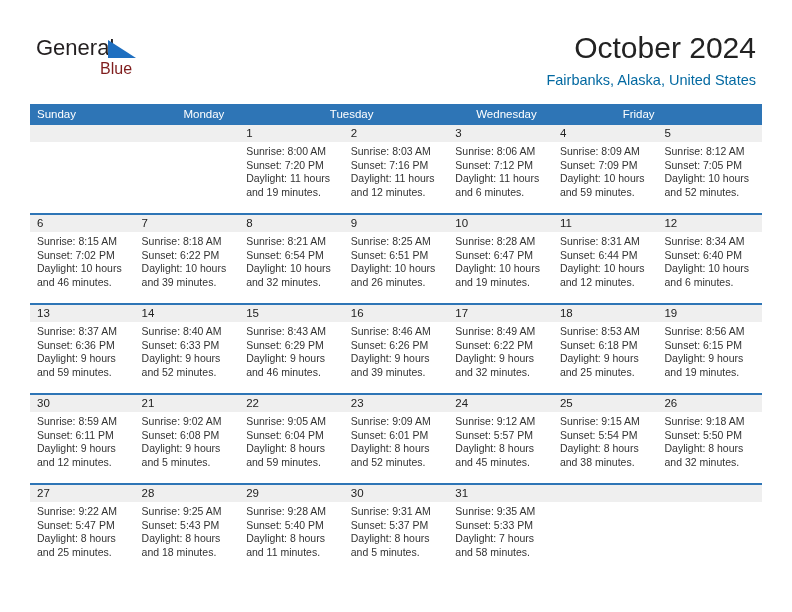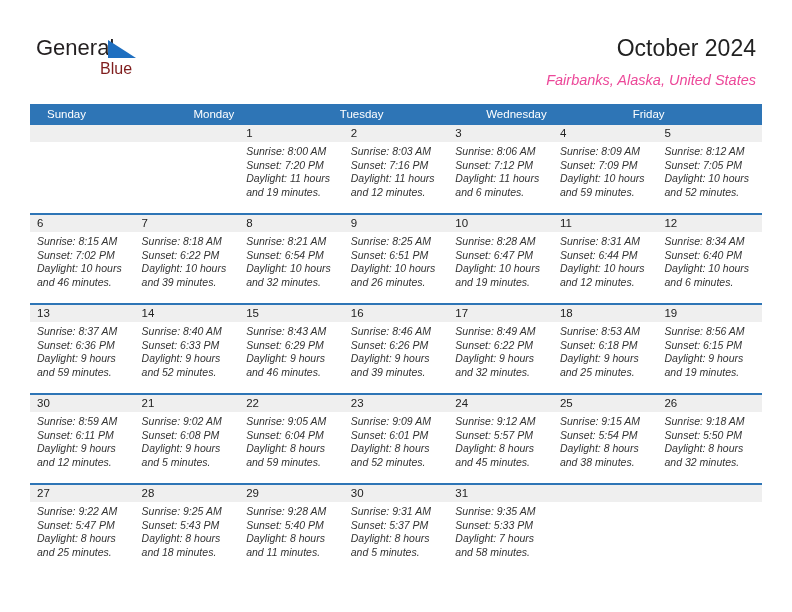--- a/index.html
+++ b/index.html
@@ -62,32 +62,31 @@
     margin-left: 8px;
   }
 
   .title-block {
     position: absolute;
     right: 36px;
     top: 32px;
     text-align: right;
   }
   .cal-title {
-    font-size: 23px;
+    font-size: 30px;
     color: #222222;
     line-height: 32px;
     white-space: nowrap;
   }
   .cal-subtitle {
     margin-top: 7px;
     font-size: 14.5px;
-    color: #ec4899;
+    color: #0369a1;
     line-height: 18px;
     white-space: nowrap;
-    font-style: italic;
   }
 
   
   .calendar {
     position: absolute;
     left: 30px;
     top: 104px;
     width: 732px;
   }
 
@@ -95,21 +94,21 @@
     display: flex;
     width: 100%;
     background: #2e75b6;
     height: 21px;
   }
   .weekday {
     flex: 1 1 0;
     color: #ffffff;
     font-size: 11.5px;
     line-height: 21px;
-    padding-left: 17px;
+    padding-left: 7px;
     white-space: nowrap;
     overflow: hidden;
   }
 
   .week {
     position: relative;
     width: 100%;
     border-top: 2px solid #2e75b6;
   }
   .week:first-of-type {
@@ -130,21 +129,20 @@
     height: 17px;
     background: #efefef;
     font-size: 11.5px;
     color: #222222;
     line-height: 17px;
     padding-left: 7px;
     white-space: nowrap;
   }
   .day-body {
     padding: 3px 6px 0 7px;
-    font-style: italic;
   }
   .day-line {
     font-size: 10.5px;
     color: #333333;
     line-height: 13.6px;
     white-space: nowrap;
   }
 </style>
 </head>
 <body>

